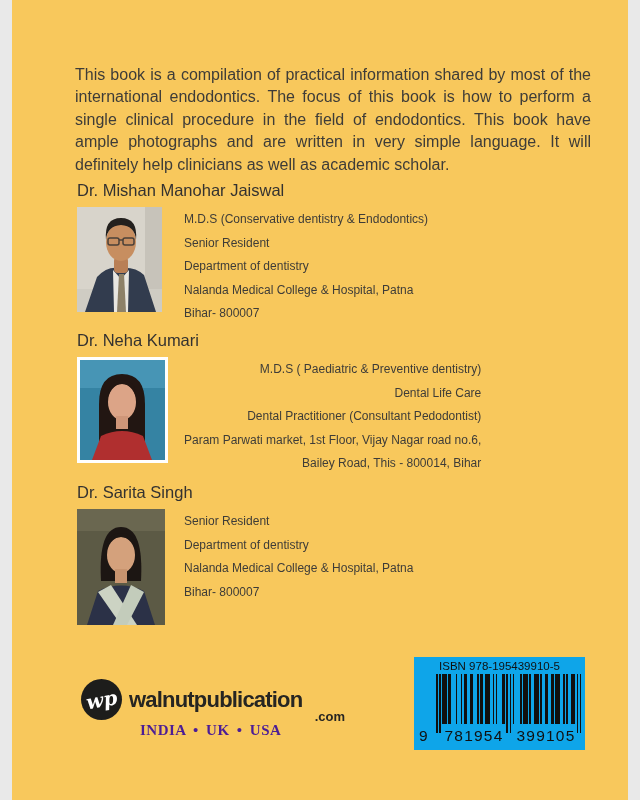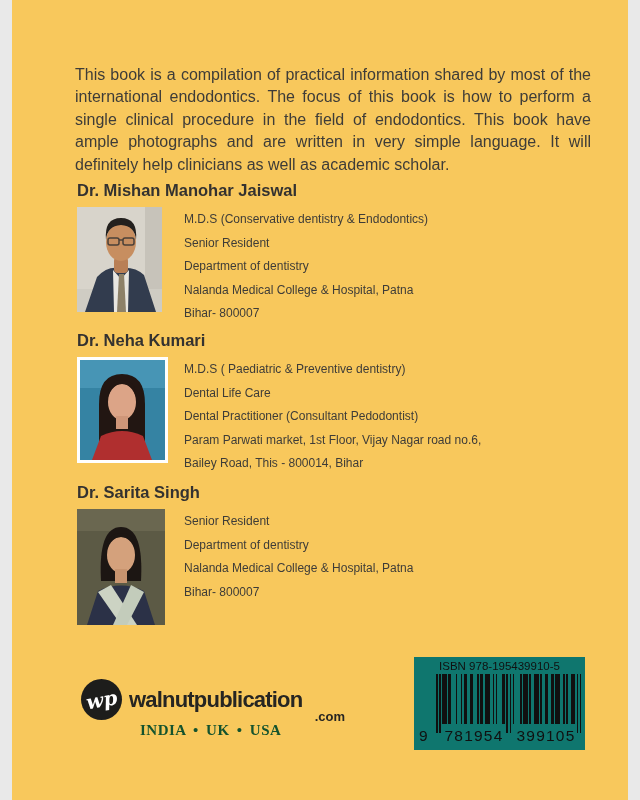--- a/index.html
+++ b/index.html
@@ -14,29 +14,29 @@
     position:absolute;left:63px;top:64px;width:516px;margin:0;
     font-size:16px;line-height:22.4px;text-align:justify;color:#3E3C38;
   }
   
   .section{position:absolute;left:63px;right:40px;}
   .a1{top:180px;}
   .a2{top:330px;}
   .a3{top:482px;}
   .author-name{
     margin:0 0 7px 2px;font-size:16.5px;line-height:20px;
-    font-weight:bold;color:#343230;
+    font-weight:normal;color:#343230;
   }
   .row{display:flex;align-items:flex-start;}
   .photo{flex:0 0 auto;margin-left:2px;}
   .photo svg{display:block;}
   .photo-framed{border:3px solid #ffffff;}
   .details{font-size:12px;line-height:23.5px;color:#3E3C38;padding-top:1px;white-space:nowrap;}
   .a1 .details{margin-left:22px;}
-  .a2 .details{margin-left:16px;}
+  .a2 .details{margin-left:16px;text-align:right;}
   .a3 .details{margin-left:19px;}
   
   .logo-circle{
     position:absolute;left:69px;top:679px;width:41px;height:41px;border-radius:50%;
     background:#1d1d1b;color:#ffffff;display:flex;align-items:center;justify-content:center;
   }
   .logo-circle span{
     font-family:"DejaVu Serif",serif;font-style:italic;font-weight:bold;
     font-size:20px;transform:rotate(-10deg);line-height:1;
   }
@@ -44,25 +44,25 @@
     position:absolute;left:117px;top:687px;font-size:22px;font-weight:800;
     letter-spacing:-0.8px;color:#262522;white-space:nowrap;
   }
   .logo-com{
     position:absolute;left:117px;top:709px;width:216px;text-align:right;
     font-size:13px;font-weight:bold;color:#262522;
   }
   .logo-regions{
     position:absolute;left:128px;top:722px;
     font-family:"Liberation Serif","DejaVu Serif",serif;
-    font-size:15px;font-weight:bold;color:#14532d;
+    font-size:15px;font-weight:bold;color:#4c1d95;
     letter-spacing:0.5px;word-spacing:3px;white-space:nowrap;
   }
   
-  .barcode-box{position:absolute;left:402px;top:657px;width:171px;height:93px;background:#0f766e;}
+  .barcode-box{position:absolute;left:402px;top:657px;width:171px;height:93px;background:#0ea5e9;}
   .isbn-label{position:absolute;top:3px;left:0;right:0;text-align:center;font-size:11.5px;color:#101010;white-space:nowrap;}
   .bars{position:absolute;left:22px;top:17px;display:flex;align-items:flex-start;}
   .module{flex:0 0 1.54px;height:50px;}
   .module.bar{background:#101010;}
   .module.guard.bar{height:59px;}
   .digits{position:absolute;top:70px;left:0;width:100%;height:20px;font-size:15.5px;color:#101010;}
   .d-lead{position:absolute;left:5px;top:0;}
   .d-g1{position:absolute;left:27px;width:66px;text-align:center;letter-spacing:1.2px;}
   .d-g2{position:absolute;left:99px;width:66px;text-align:center;letter-spacing:1.2px;}
 </style>

